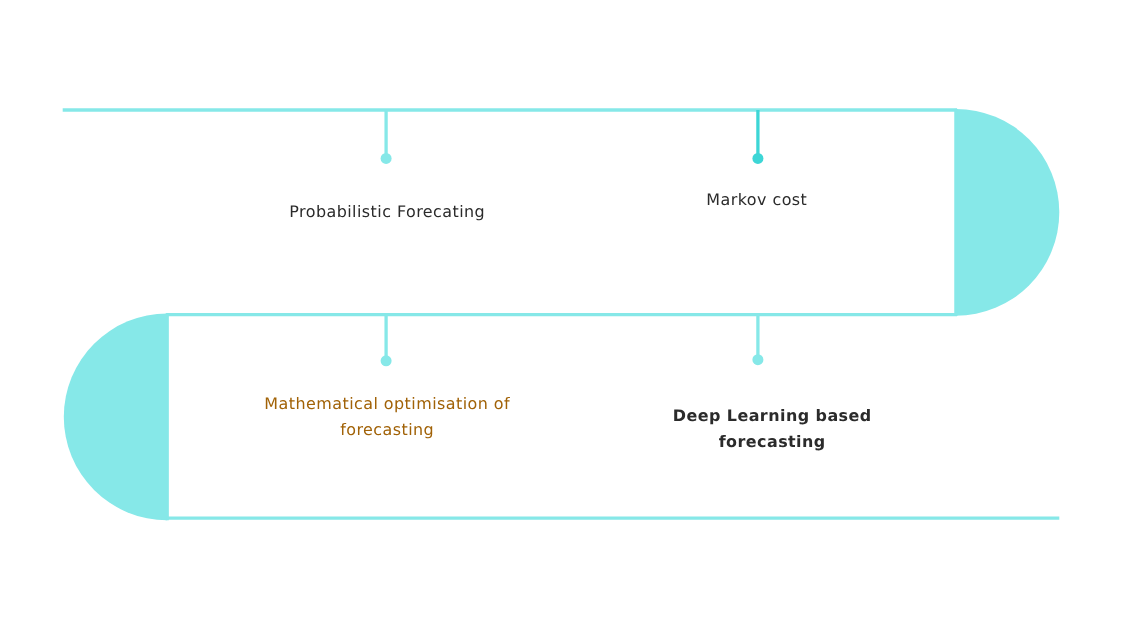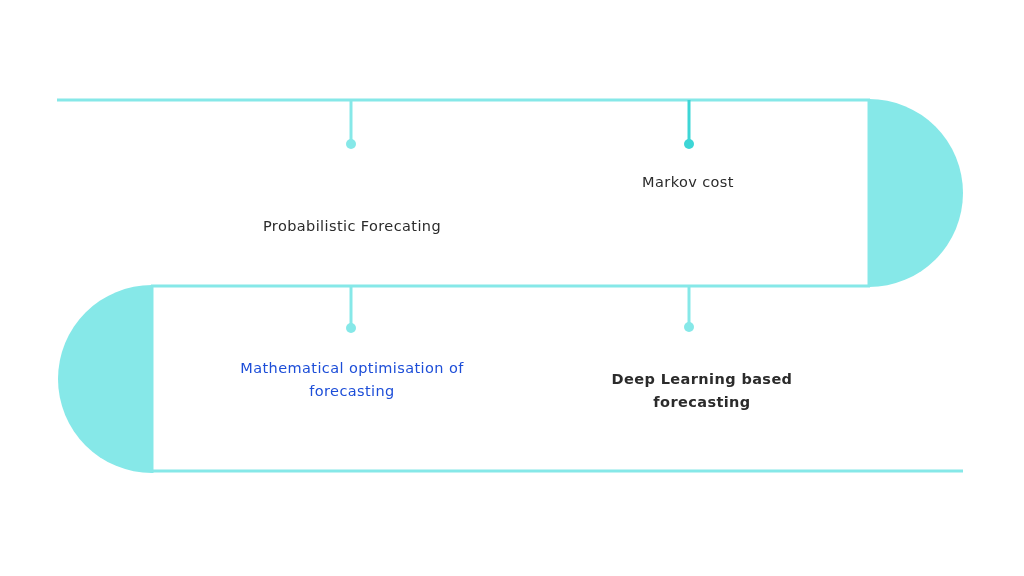--- a/index.html
+++ b/index.html
@@ -37,26 +37,26 @@
   <g id="conn-2">
     <line x1="351" y1="286" x2="351" y2="328" stroke-width="3" stroke="#86e8e8"></line>
     <circle cx="351" cy="328" r="5" fill="#86e8e8"></circle>
   </g>
   <g id="conn-3">
     <line x1="689" y1="286" x2="689" y2="327" stroke-width="3" stroke="#86e8e8"></line>
     <circle cx="689" cy="327" r="5" fill="#86e8e8"></circle>
   </g>
 </svg>
 
-<div class="label" id="lbl-0" style="left: 352px; top: 182px; color: rgb(43, 43, 43); margin-top: 33px;">
+<div class="label" id="lbl-0" style="left: 352px; top: 182px; color: rgb(43, 43, 43);">
   <div>Probabilistic Forecating</div>
 </div>
 <div class="label" id="lbl-1" style="left: 688px; top: 171px; color: rgb(43, 43, 43);">
   <div>Markov cost</div>
 </div>
-<div class="label" id="lbl-2" style="left: 352px; top: 357px; color: #1d4ed8;">
+<div class="label" id="lbl-2" style="left: 352px; top: 357px; color: #a16207;">
   <div>Mathematical optimisation of</div>
   <div>forecasting</div>
 </div>
 <div class="label" id="lbl-3" style="left: 702px; top: 368px; color: rgb(43, 43, 43); font-weight: bold;">
   <div>Deep Learning based</div>
   <div>forecasting</div>
 </div>
 
 </body></html>

